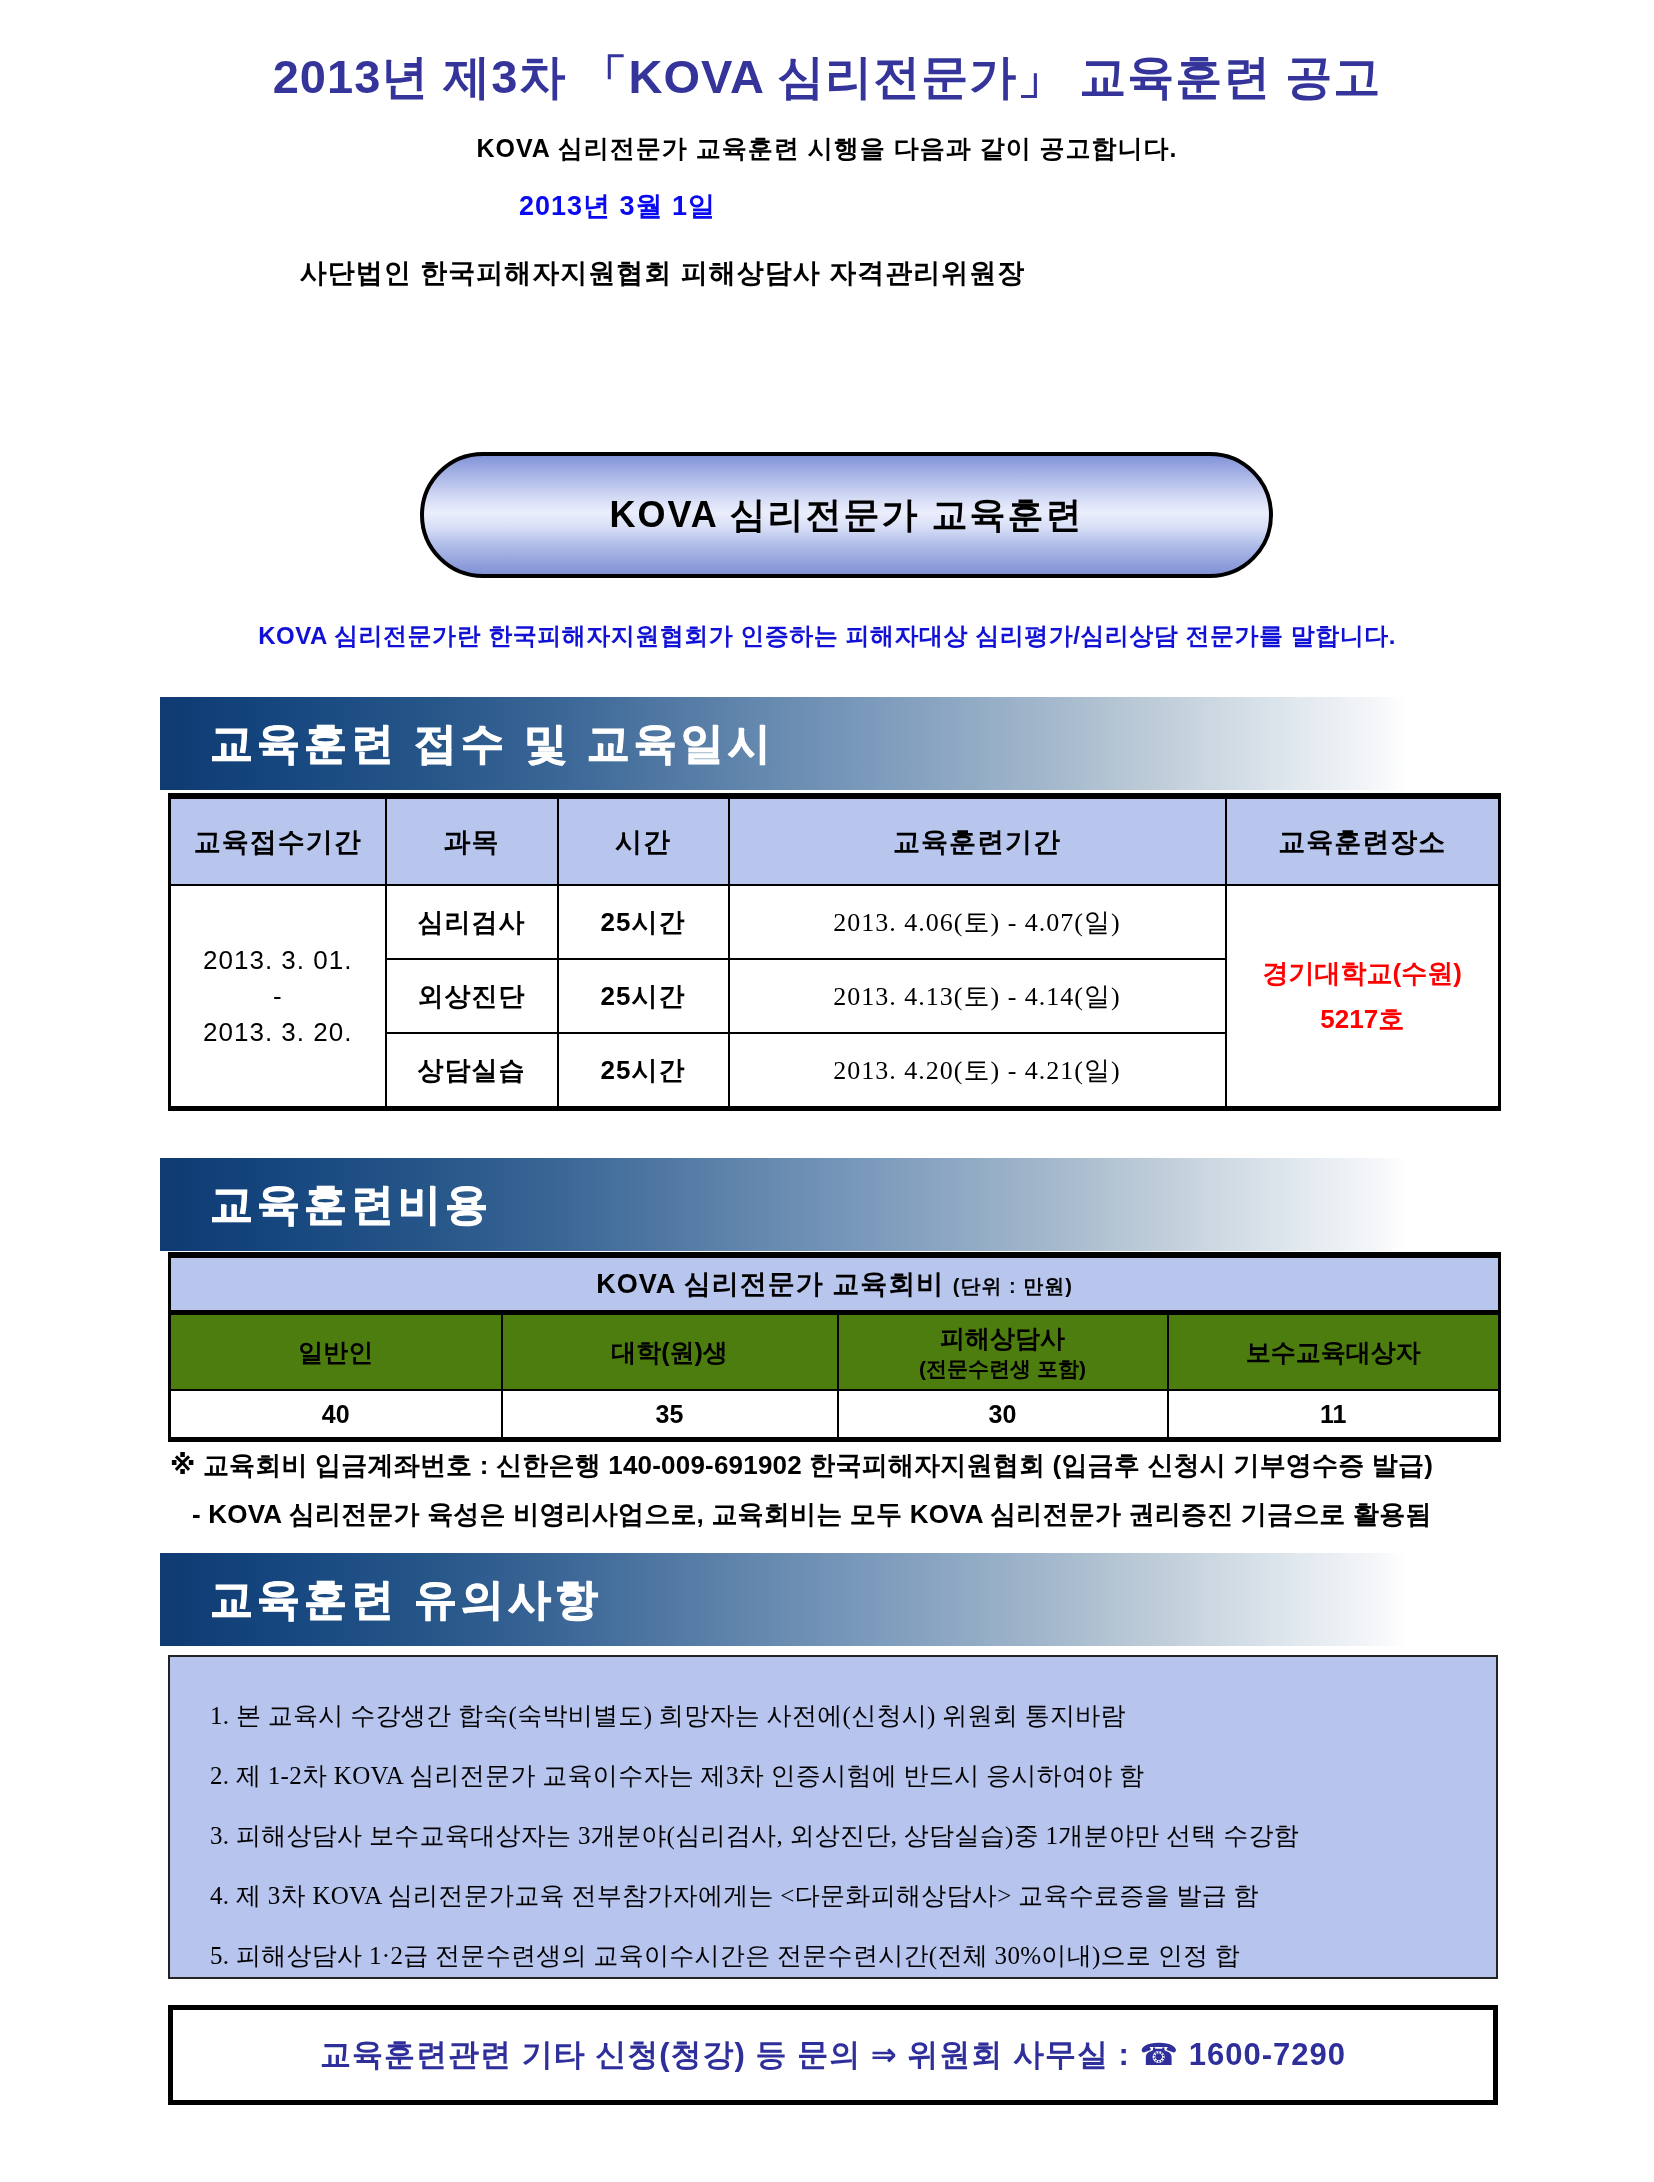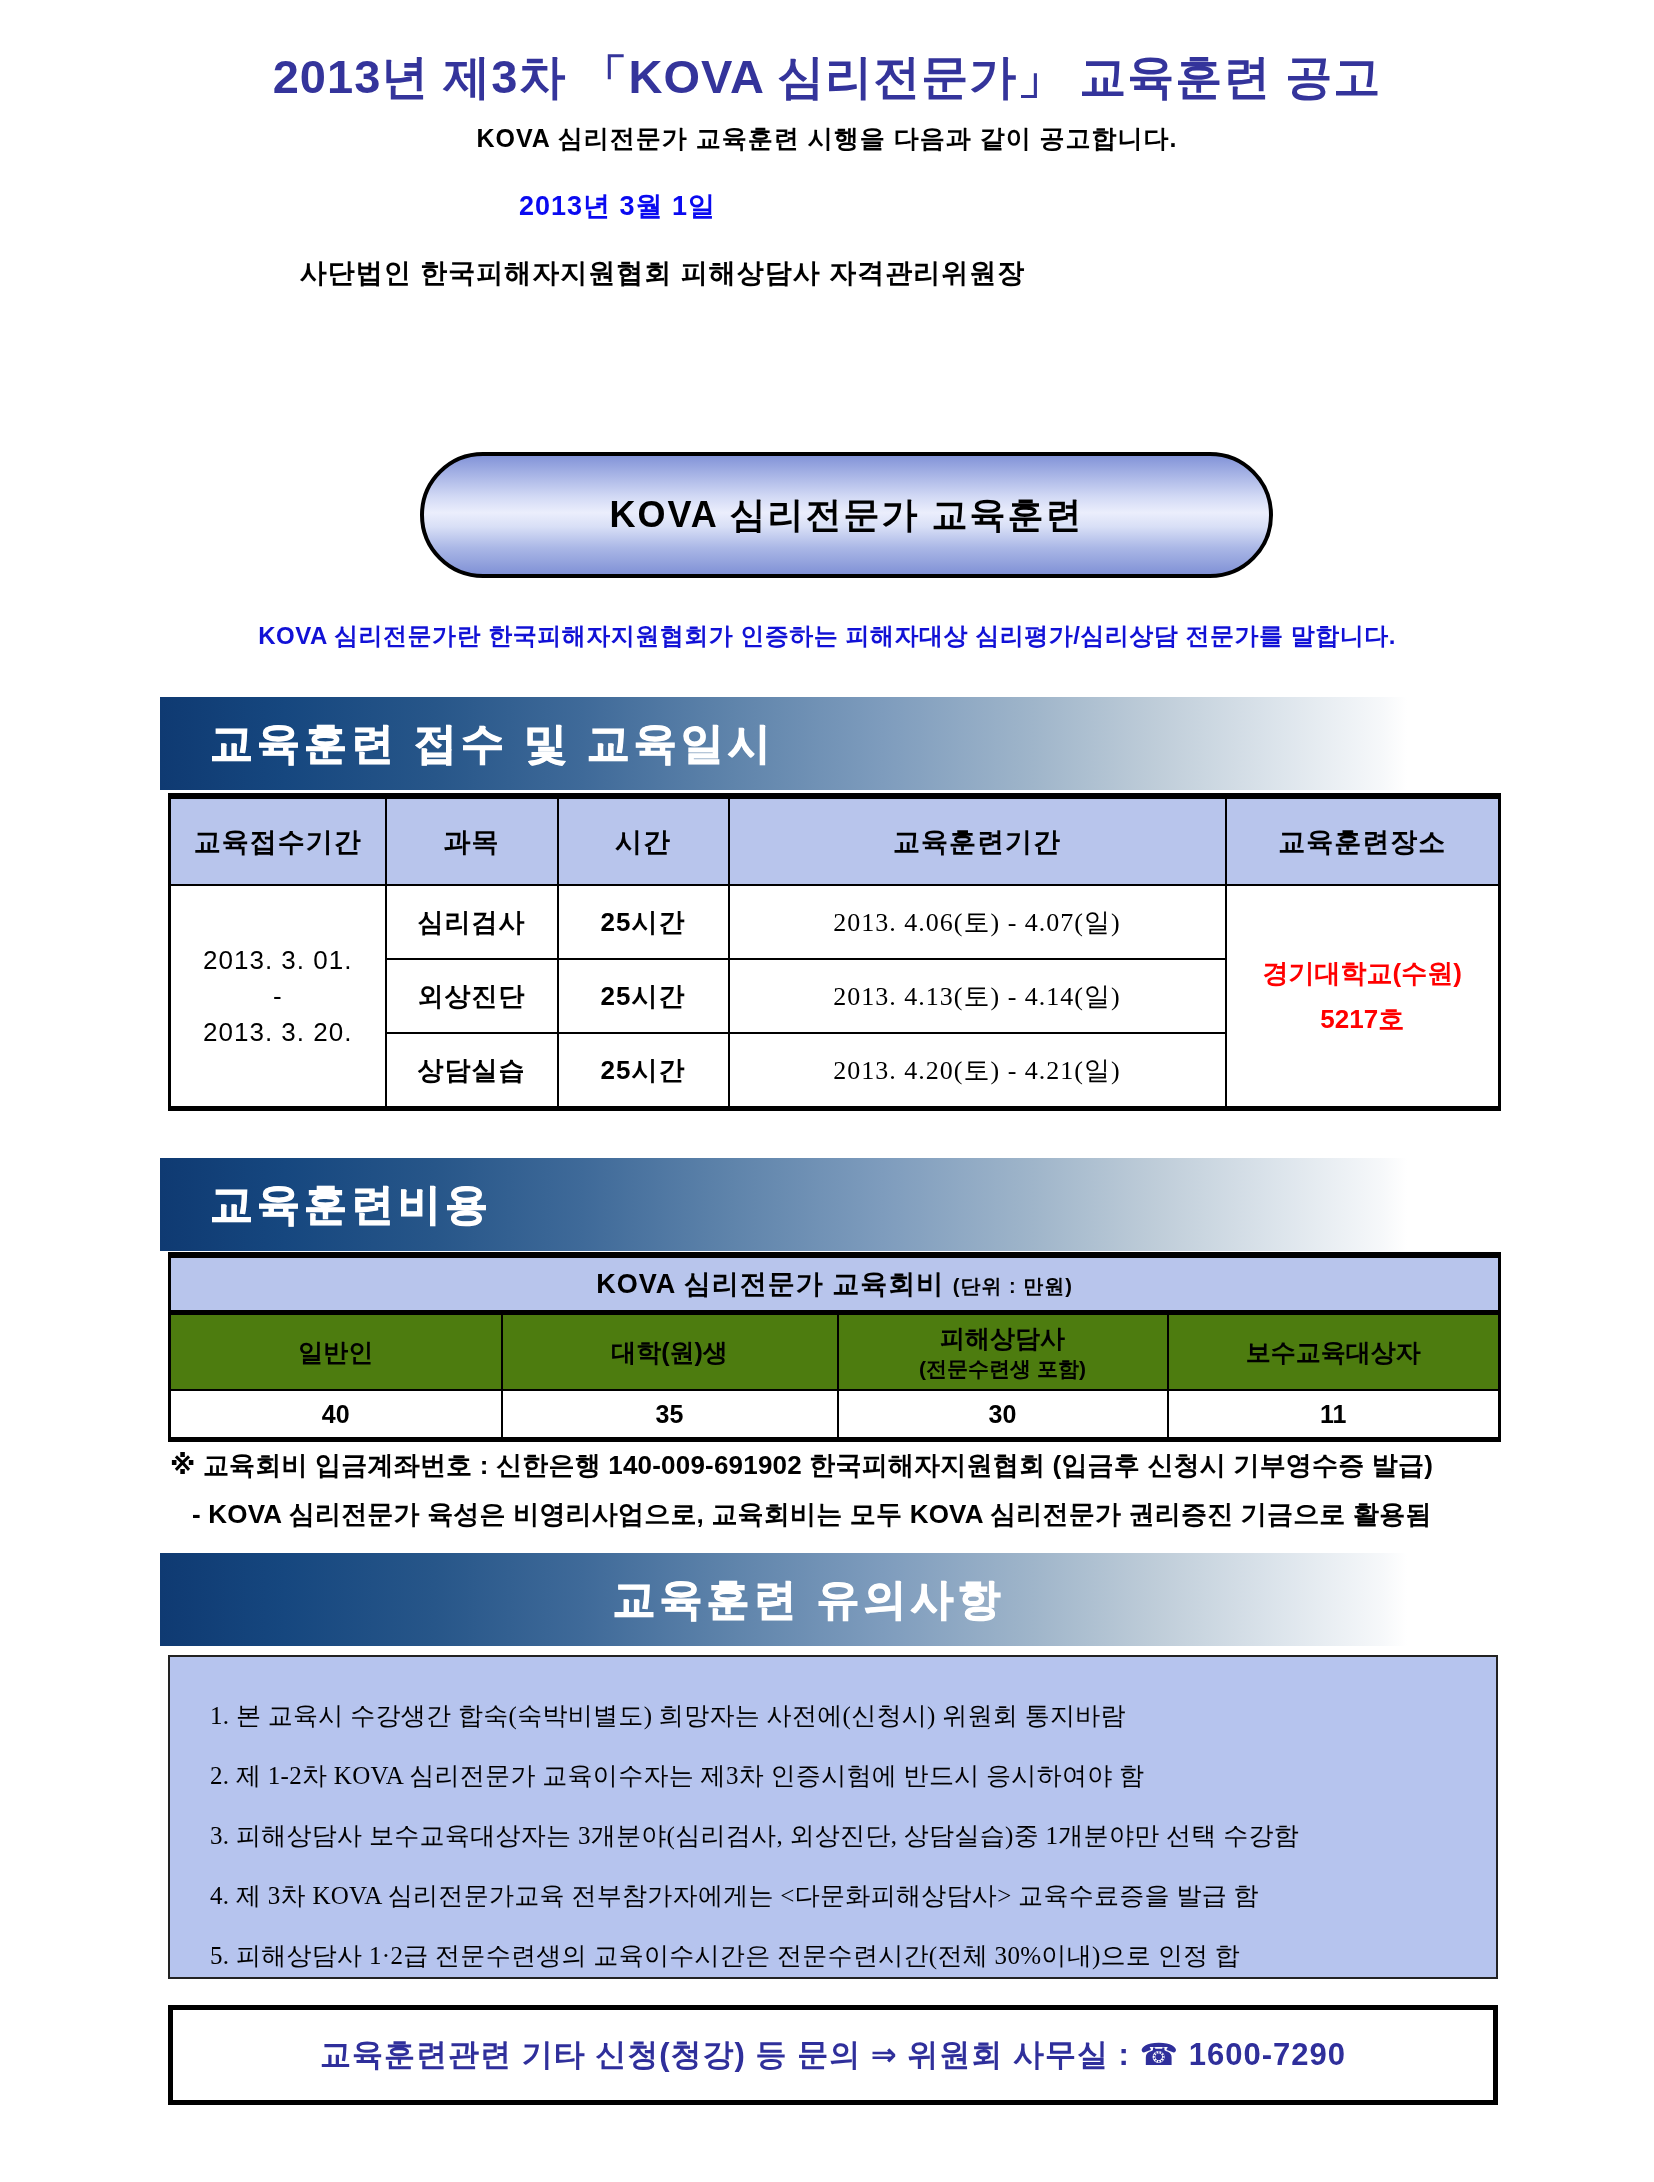--- a/index.html
+++ b/index.html
@@ -14,21 +14,21 @@
   }
   .abs { position:absolute; }
 
   .title {
     top:46px; left:0; width:100%;
     text-align:center;
     font-size:47px; font-weight:700;
     color:#34349b; letter-spacing:1px;
   }
   .subtitle {
-    top:122px; left:0; width:100%;
+    top:132px; left:0; width:100%;
     text-align:center;
     font-size:25px; font-weight:600; color:#000;
     letter-spacing:1px;
   }
   .date {
     top:188px; left:0; width:1235px;
     text-align:center;
     font-size:27px; font-weight:700; color:#0a0af0;
     letter-spacing:1px;
   }
@@ -67,21 +67,21 @@
       #5f84ab 46%, #7e9cbd 58%, #9fb5ca 70%, #bfcdd9 80%,
       #dde5ec 90%, #f6f8fa 98%, #ffffff 100%);
     color:#ffffff;
     display:flex; align-items:center;
     padding-left:50px; box-sizing:border-box;
     font-size:43px; font-weight:800; letter-spacing:4px;
     -webkit-text-stroke:1px #fff;
   }
   .bar1 { top:697px; }
   .bar2 { top:1158px; }
-  .bar3 { top:1553px;justify-content:center; }
+  .bar3 { top:1553px; }
 
   table.doc-table {
     position:absolute;
     border-collapse:collapse;
     table-layout:fixed;
     text-align:center;
     border-left:3px solid #000;
     border-right:3px solid #000;
     border-top:6px solid #000;
     border-bottom:5px solid #000;

